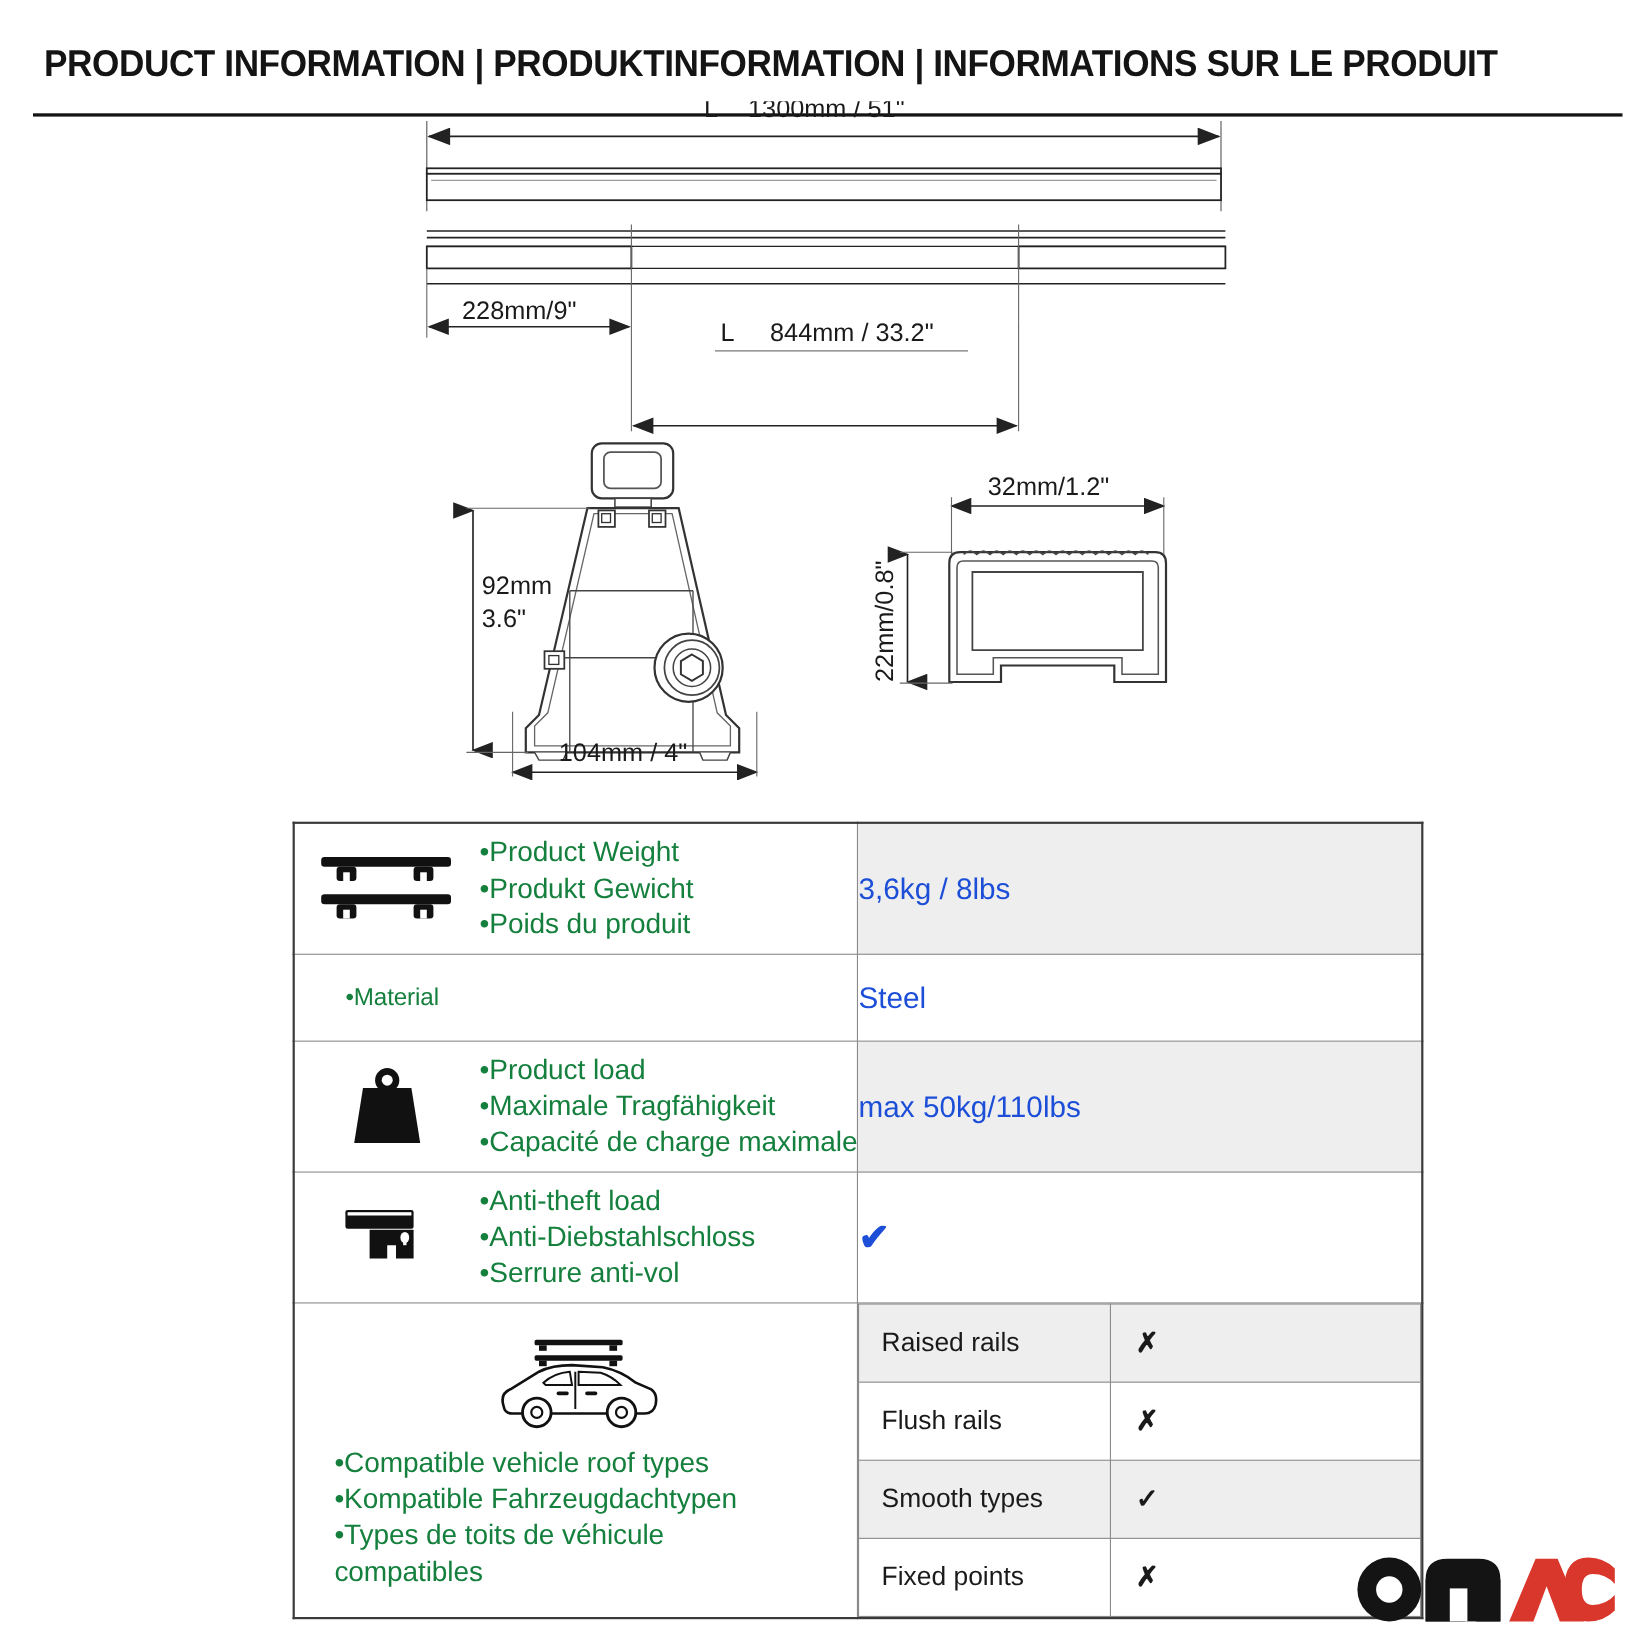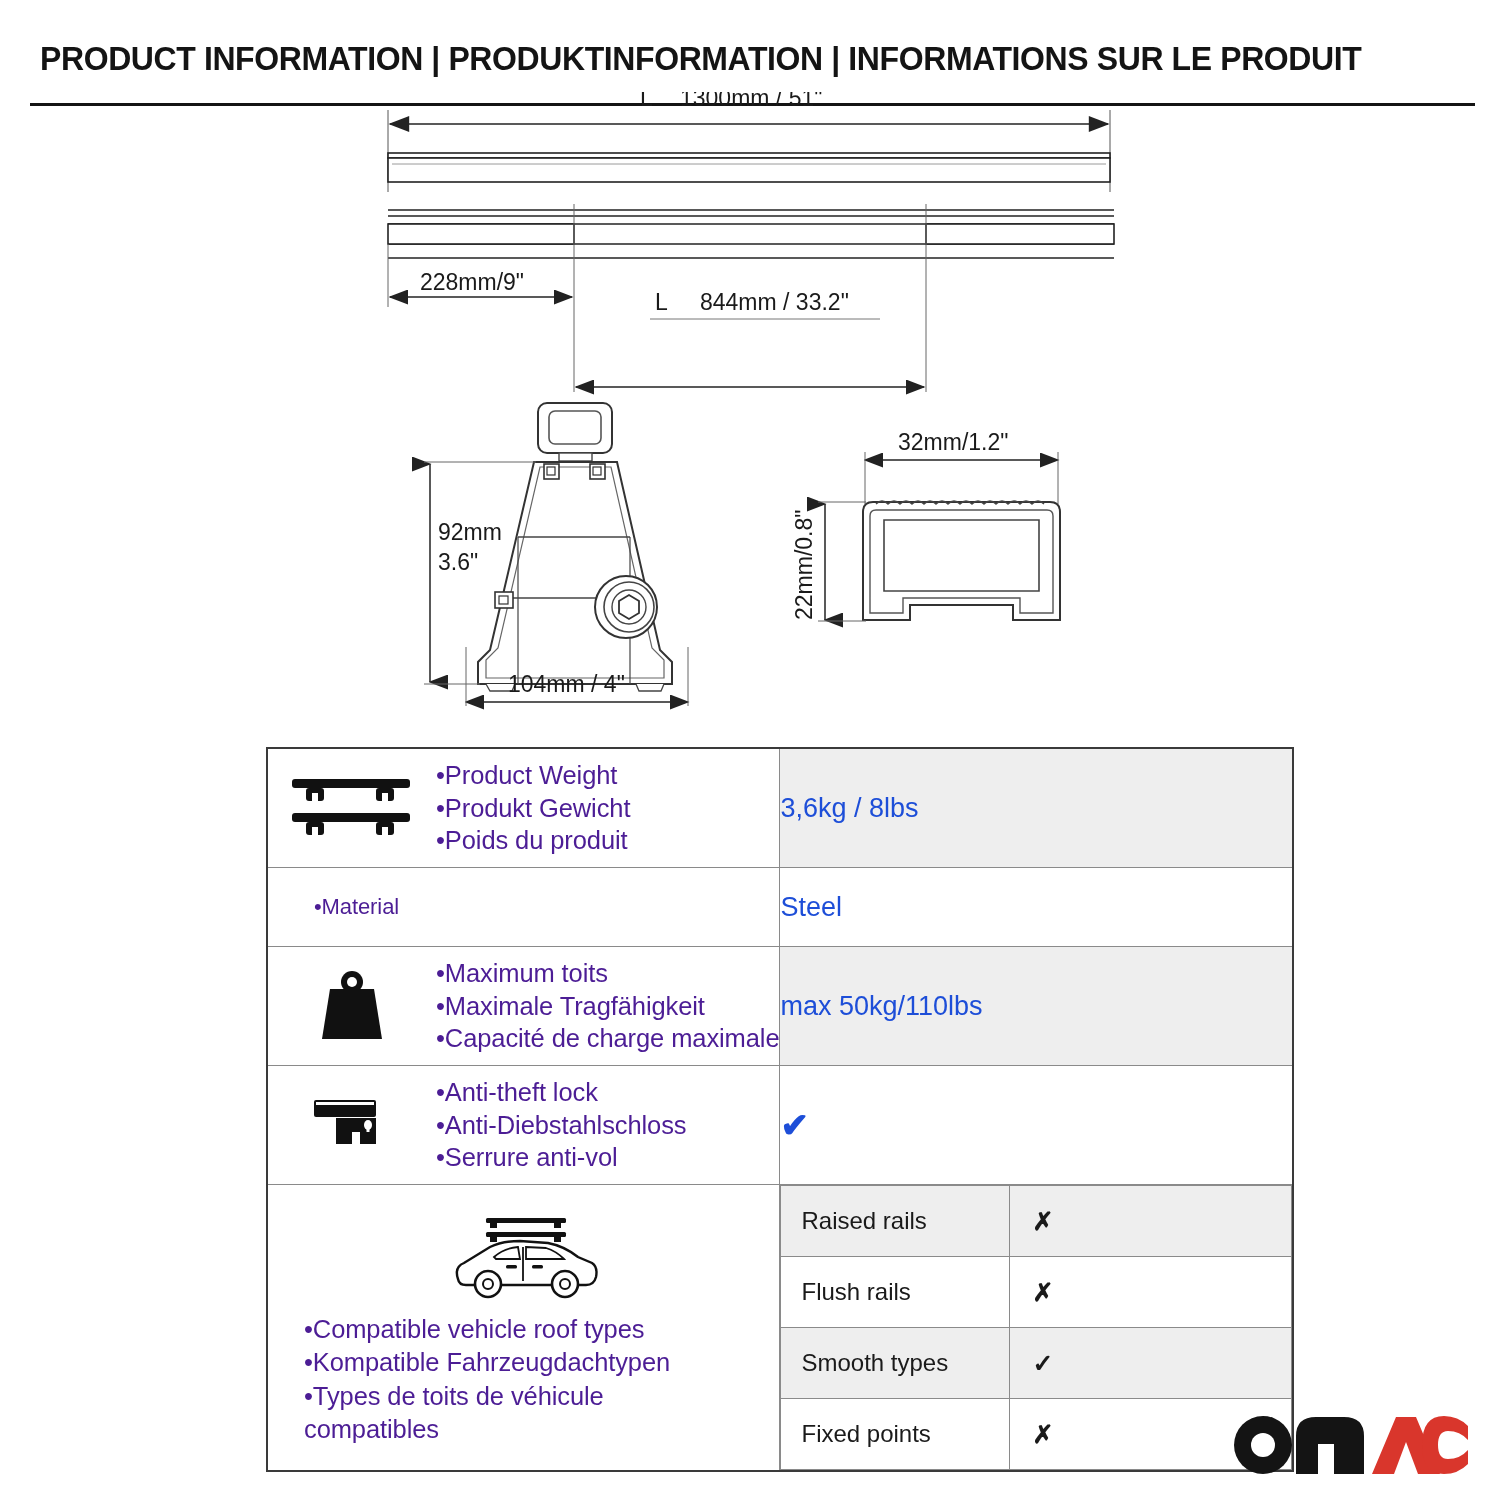--- a/index.html
+++ b/index.html
@@ -23,21 +23,21 @@
   .spec-table{
     position:absolute;left:266px;top:747px;width:1028px;
     border:2px solid #3a3a3a;border-collapse:collapse;background:#fff;
   }
   .spec-table td{border:1px solid #8a8a8a;vertical-align:middle;padding:0;}
   .lbl-cell{width:452px;padding:10px 0 10px 0;}
   .val-cell{width:574px;padding:0 0 0 26px;font-size:27px;color:#1d4ed8;}
   .val-gray{background:#eeeeee;}
   .row-inner{display:flex;align-items:center;}
   .icon-box{width:168px;min-width:168px;display:flex;align-items:center;justify-content:center;}
-  .label-lines{font-size:25.5px;line-height:1.28;color:#4c1d95;letter-spacing:-0.1px;}
+  .label-lines{font-size:25.5px;line-height:1.28;color:#15803d;letter-spacing:-0.1px;}
   .label-lines div{white-space:nowrap;}
   .material-label{font-size:22px;padding-left:46px;}
   .tick{font-size:34px;line-height:1;font-weight:bold;}
 
   
   .roof-cell{padding:0 !important;}
   .roof-table{width:100%;border-collapse:collapse;}
   .roof-table td{border:1px solid #8a8a8a;font-size:24px;height:70px;}
   .roof-table td.name{width:208px;padding-left:20px;color:#1a1a1a;}
   .roof-table td.mark{padding-left:22px;font-size:25px;font-weight:bold;}
@@ -239,21 +239,21 @@
       <td class="lbl-cell">
         <div class="row-inner">
           <div class="icon-box">
             <svg width="72" height="78" viewBox="0 0 72 78">
               <circle cx="36" cy="15" r="11" fill="#111"></circle>
               <circle cx="36" cy="15" r="5" fill="#fff"></circle>
               <path d="M14,22 L58,22 L66,72 L6,72 Z" fill="#111"></path>
             </svg>
           </div>
           <div class="label-lines">
-            <div>•Maximum toits</div>
+            <div>•Product load</div>
             <div>•Maximale Tragfähigkeit</div>
             <div>•Capacité de charge maximale</div>
           </div>
         </div>
       </td>
       <td class="val-cell val-gray" style="height:118px;">max 50kg/110lbs</td>
     </tr>
 
     <tr>
       <td class="lbl-cell">
@@ -261,21 +261,21 @@
           <div class="icon-box">
             <svg width="88" height="62" viewBox="0 0 88 62">
               <rect x="6" y="6" width="62" height="17" rx="2" fill="#111"></rect>
               <rect x="8" y="8" width="58" height="3" fill="#fff"></rect>
               <path d="M28,24 L68,24 L68,50 L52,50 L52,38 L44,38 L44,50 L28,50 Z" fill="#111"></path>
               <ellipse cx="60" cy="31" rx="4" ry="5" fill="#fff"></ellipse>
               <rect x="58.5" y="32" width="3" height="6" fill="#fff"></rect>
             </svg>
           </div>
           <div class="label-lines">
-            <div>•Anti-theft lock</div>
+            <div>•Anti-theft load</div>
             <div>•Anti-Diebstahlschloss</div>
             <div>•Serrure anti-vol</div>
           </div>
         </div>
       </td>
       <td class="val-cell tick" style="height:118px;">✔</td>
     </tr>
 
     <tr>
       <td class="roof-left">

